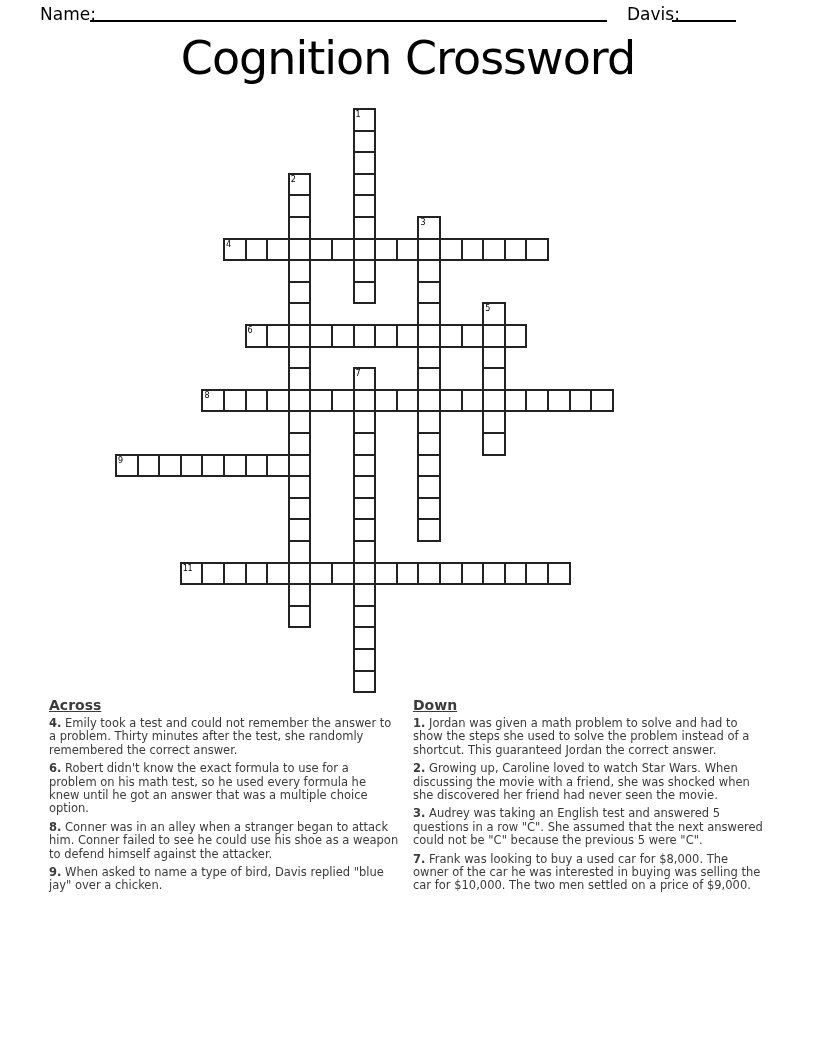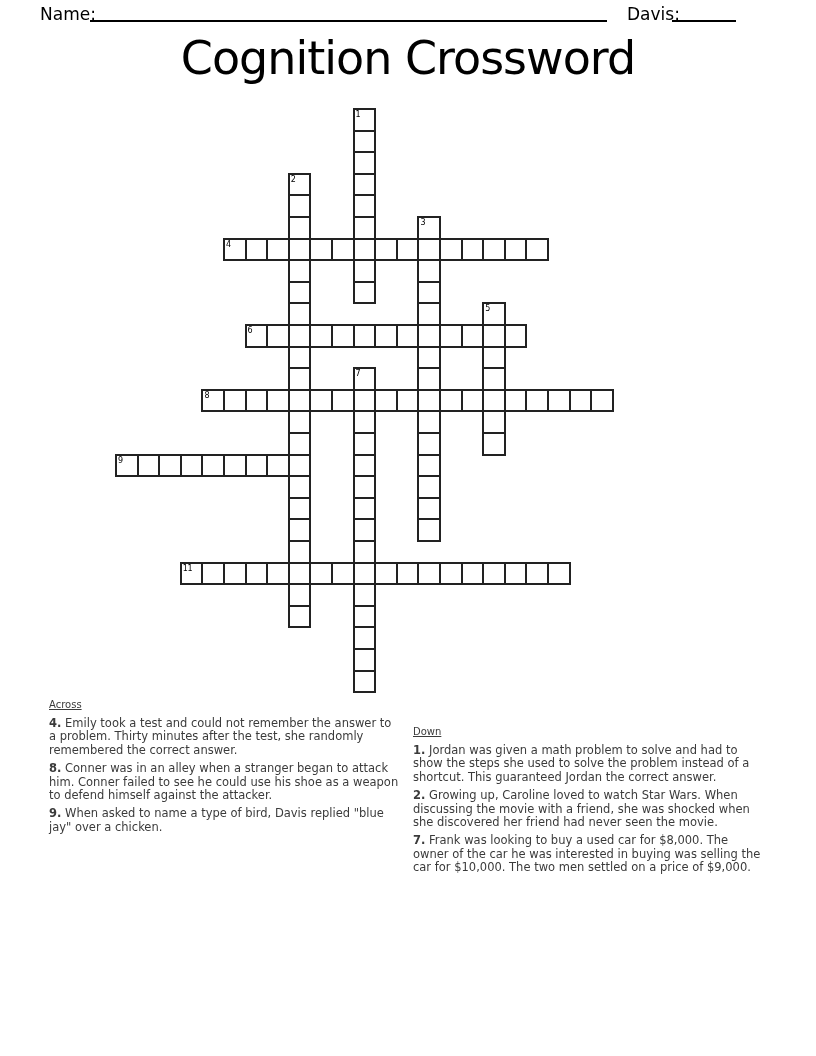--- a/index.html
+++ b/index.html
@@ -30,23 +30,23 @@
     position:absolute;background:#fff;border:2px solid #222;box-sizing:border-box;
   }
   .cellnum{
     position:absolute;top:0px;left:1px;font-size:8px;line-height:9px;color:#000;
     letter-spacing:-0.5px;
   }
 
   
   .clues-col{position:absolute;top:698px;width:350px;color:#3b3b3b;}
   #across-col{left:49px;}
-  #down-col{left:413px;margin-top:27px;}
+  #down-col{left:413px;}
   .clues-title{
-    font-size:10px;font-weight:normal;text-decoration:underline;
+    font-size:14px;font-weight:bold;text-decoration:underline;
     margin:0 0 5px 0;line-height:14px;
   }
   .clue{font-size:11.5px;line-height:13.4px;margin:0 0 5px 0;}
   .clue b{font-weight:bold;}
 </style>
 </head>
 <body>
 
 <div class="page">
 
@@ -206,27 +206,29 @@
       <div class="cell" style="left: 237.6px; top: 496.8px; width: 23.6px; height: 23.6px; border-color: rgb(34, 34, 34); background: rgb(255, 255, 255);"></div>
       <div class="cell" style="left: 237.6px; top: 518.4px; width: 23.6px; height: 23.6px; border-color: rgb(34, 34, 34); background: rgb(255, 255, 255);"></div>
       <div class="cell" style="left: 237.6px; top: 540px; width: 23.6px; height: 23.6px; border-color: rgb(34, 34, 34); background: rgb(255, 255, 255);"></div>
       <div class="cell" style="left: 237.6px; top: 561.6px; width: 23.6px; height: 23.6px; border-color: rgb(34, 34, 34); background: rgb(255, 255, 255);"></div>
     </div>
 
   <div class="clues-col" id="across-col">
     <div class="clues-title">Across</div>
     <div id="across-list">
         <p class="clue"><b>4.</b> Emily took a test and could not remember the answer to a problem. Thirty minutes after the test, she randomly remembered the correct answer.</p>
+        <p class="clue"><b>6.</b> Robert didn't know the exact formula to use for a problem on his math test, so he used every formula he knew until he got an answer that was a multiple choice option.</p>
         <p class="clue"><b>8.</b> Conner was in an alley when a stranger began to attack him. Conner failed to see he could use his shoe as a weapon to defend himself against the attacker.</p>
         <p class="clue"><b>9.</b> When asked to name a type of bird, Davis replied "blue jay" over a chicken.</p>
       </div>
   </div>
 
   <div class="clues-col" id="down-col">
     <div class="clues-title">Down</div>
     <div id="down-list">
         <p class="clue"><b>1.</b> Jordan was given a math problem to solve and had to show the steps she used to solve the problem instead of a shortcut. This guaranteed Jordan the correct answer.</p>
         <p class="clue"><b>2.</b> Growing up, Caroline loved to watch Star Wars. When discussing the movie with a friend, she was shocked when she discovered her friend had never seen the movie.</p>
+        <p class="clue"><b>3.</b> Audrey was taking an English test and answered 5 questions in a row "C". She assumed that the next answered could not be "C" because the previous 5 were "C".</p>
         <p class="clue"><b>7.</b> Frank was looking to buy a used car for $8,000. The owner of the car he was interested in buying was selling the car for $10,000. The two men settled on a price of $9,000.</p>
       </div>
   </div>
 
 </div>
 
 </body></html>

